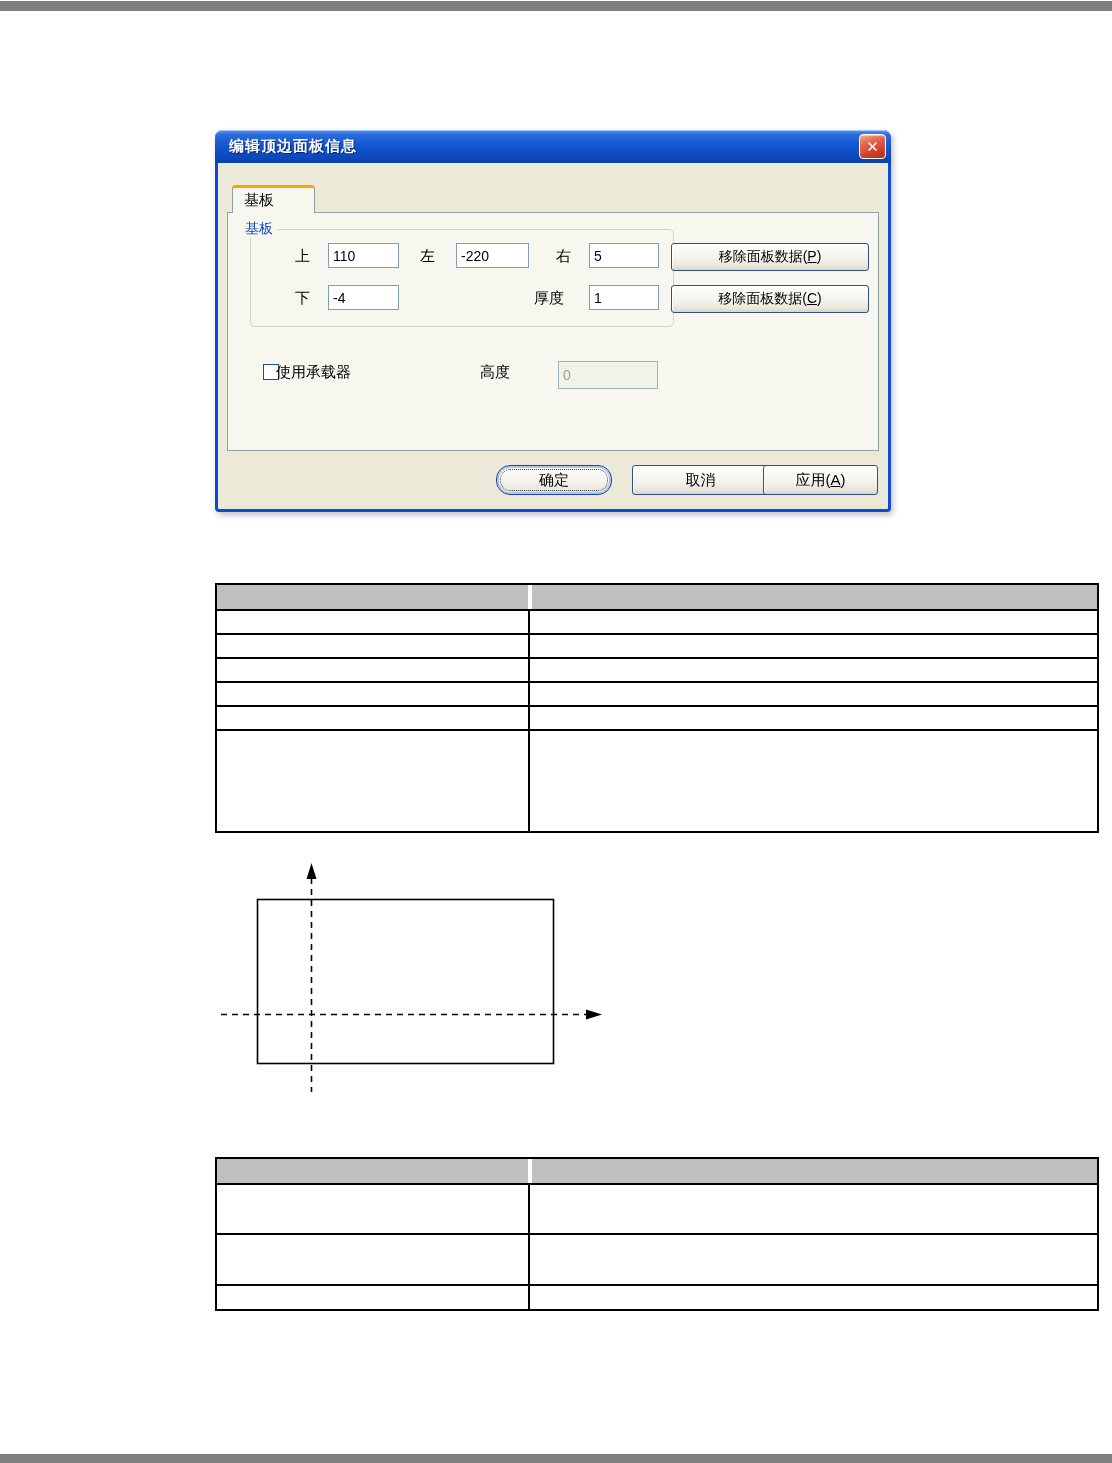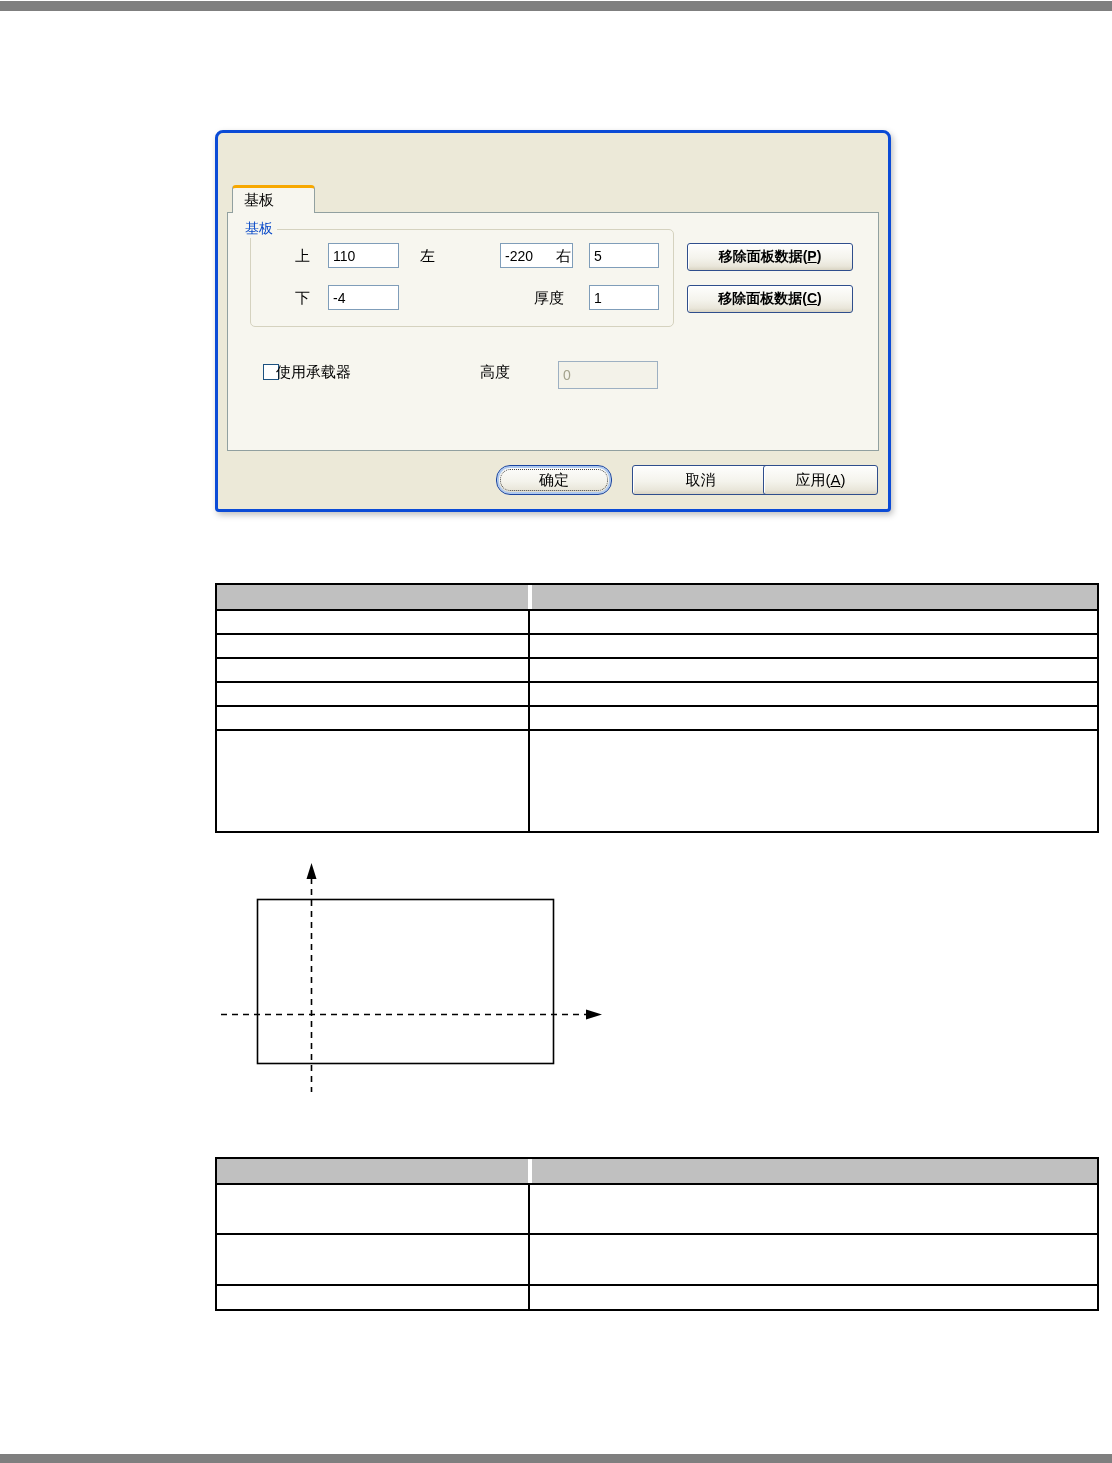--- a/index.html
+++ b/index.html
@@ -65,21 +65,21 @@
   .xpinput:disabled, .xpinput.disabled {
     background:#F3F2E9; color:#A3A28C; border-color:#9DB0C2;
   }
   .xpbtn {
     position:absolute; border:1px solid #2F4E8C; border-radius:3px;
     background:linear-gradient(180deg,#FEFEFD 0%,#F4F3EC 55%,#E9E6DA 85%,#D9D4C3 100%);
     box-shadow:inset 1px 1px 0 #fff;
     font-family:"Liberation Sans","DejaVu Sans",sans-serif;
     font-size:14px; color:#000; text-align:center; cursor:default;
   }
-  .sidebtn { left:459px; width:166px; height:28px;font-weight:bold; }
+  .sidebtn { left:443px; width:198px; height:28px; }
   .footbtn { height:30px; font-size:15px; }
   .defaultbtn {
     border-color:#1B45A0;
     box-shadow:inset 0 0 0 2px #AFC9EE, inset 1px 1px 0 #fff;
     outline:1px dotted #444; outline-offset:-5px;
   }
   .akey { text-decoration:underline; }
   .xpcheck {
     position:absolute; width:16px; height:16px; background:#fff;
     border:1px solid #1C5180; left:35px; top:151px;
@@ -102,35 +102,41 @@
   
   #diagram { position:absolute; left:215px; top:858px; }
 </style>
 </head>
 <body>
 
 <div id="topbar" class="edgebar"></div>
 <div id="bottombar" class="edgebar"></div>
 
 <div class="dialog">
+  <div class="titlebar">
+    <span class="titletext">编辑顶边面板信息</span>
+    <div class="closebtn">
+      <span>✕</span>
+    </div>
+  </div>
 
   <div class="tab">
     <span>基板</span>
   </div>
 
   <div class="tabpage">
 
     <div class="groupbox">
       <span class="grouplabel">基板</span>
     </div>
 
     <span class="fldlabel" style="left:67px; top:30px;">上</span>
     <input class="xpinput" style="left: 100px; top: 30px; width: 71px;" value="110">
     <span class="fldlabel" style="left:192px; top:30px;">左</span>
-    <input class="xpinput" style="left: 228px; top: 30px; width: 73px; margin-left: 44px;" value="-220">
+    <input class="xpinput" style="left: 228px; top: 30px; width: 73px;" value="-220">
     <span class="fldlabel" style="left:328px; top:30px;">右</span>
     <input class="xpinput" style="left: 361px; top: 30px; width: 70px;" value="5">
 
     <span class="fldlabel" style="left:67px; top:72px;">下</span>
     <input class="xpinput" style="left: 100px; top: 72px; width: 71px;" value="-4">
     <span class="fldlabel" style="left:306px; top:72px;">厚度</span>
     <input class="xpinput" style="left: 361px; top: 72px; width: 70px;" value="1">
 
     <button class="xpbtn sidebtn" style="top:30px;"><span>移除面板数据(</span><span class="akey">P</span><span>)</span></button>
     <button class="xpbtn sidebtn" style="top:72px;"><span>移除面板数据(</span><span class="akey">C</span><span>)</span></button>

